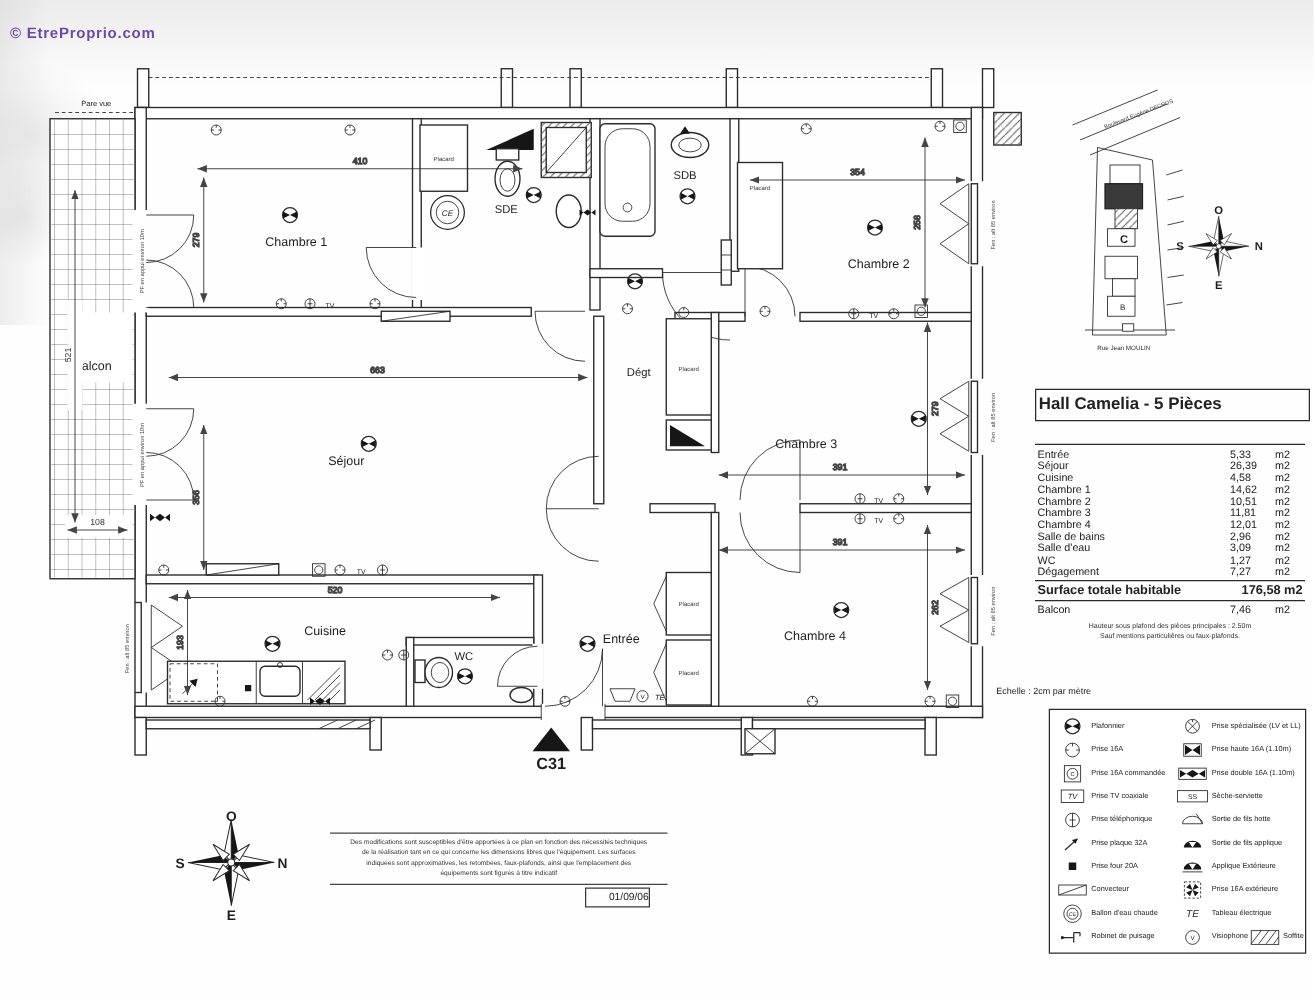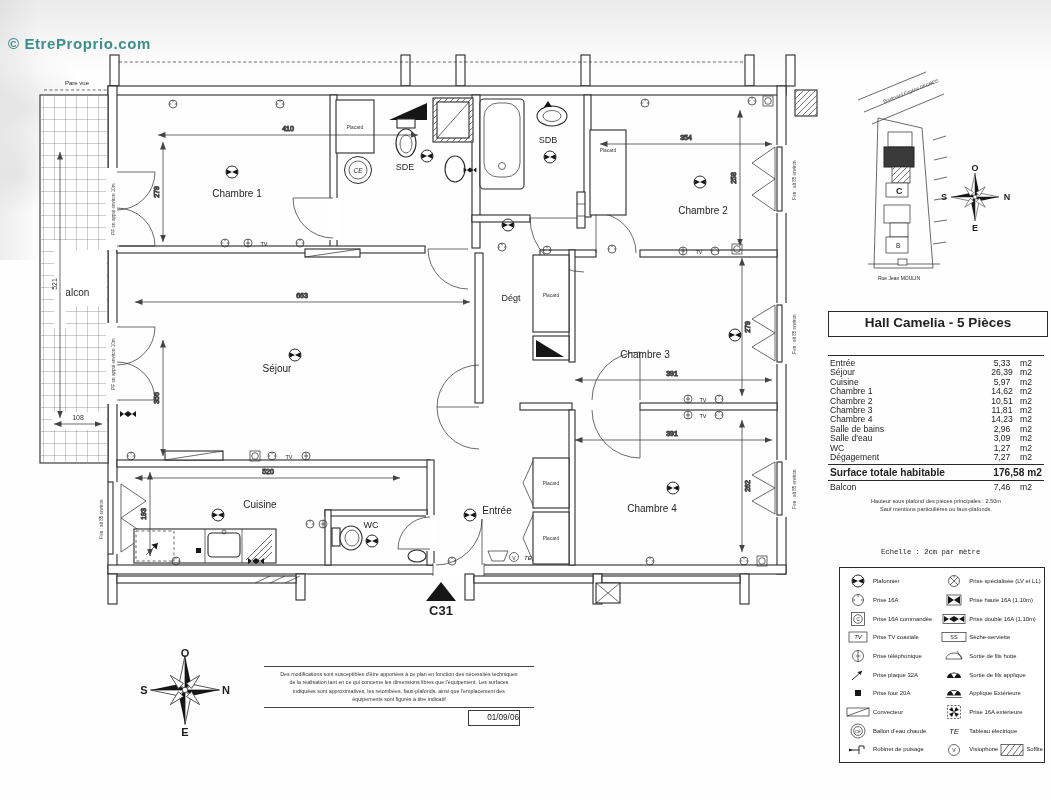--- a/index.html
+++ b/index.html
@@ -4,50 +4,50 @@
 <style>
   html,body{margin:0;padding:0;background:#fff;}
   #page{position:relative;width:1051px;height:800px;background:#fefefe;overflow:hidden;
         font-family:"Liberation Sans",sans-serif;color:#222;}
   .shade-top{position:absolute;left:0;top:0;width:100%;height:70px;
         background:linear-gradient(180deg,rgba(205,205,205,.38),rgba(255,255,255,0));}
   .shade-left{position:absolute;left:0;top:0;width:40px;height:260px;
         background:linear-gradient(90deg,rgba(205,205,205,.35),rgba(255,255,255,0));}
   .blob{position:absolute;border-radius:50%;
         background:radial-gradient(circle,rgba(190,190,190,.30),rgba(255,255,255,0) 70%);}
-  .watermark{position:absolute;left:8px;top:35px;font-size:15px;font-weight:bold;
-        color:#0f766e;opacity:.8;letter-spacing:.6px;}
+  .watermark{position:absolute;left:8px;top:19px;font-size:12px;font-weight:bold;
+        color:#4c1d95;opacity:.8;letter-spacing:.6px;}
   
   .w{fill:#fff;stroke:#2b2b2b;stroke-width:1.1;}
   .ln{fill:none;stroke:#2b2b2b;stroke-width:1;}
   .thin{stroke-width:.7;}
   .blk{fill:#161616;stroke:none;}
   .dash{stroke-dasharray:3,2.4;}
   text{fill:#1e1e1e;font-family:"Liberation Sans",sans-serif;}
   .room{font-size:10px;}
   .room-s{font-size:9px;}
   .tiny{font-size:4.8px;fill:#333;}
   .dimt{font-size:7px;fill:#333;}
   .glyph{font-size:5.5px;fill:#222;}
   .vert{font-size:4.6px;fill:#444;}
   .cletter{font-size:11px;font-weight:bold;}
   .cletter2{font-size:9px;font-weight:bold;}
   
   .title-block{position:absolute;left:828px;top:311px;width:214px;border:1.6px solid #2a2a2a;
-        padding:3px 2px 4px;text-align:center;font-size:13.5px;font-weight:bold;line-height:1.25;}
+        padding:3px 2px 4px;font-size:13.5px;font-weight:bold;line-height:1.25;}
   .stable{position:absolute;left:828px;top:355px;width:216px;}
   .st-row{display:flex;align-items:baseline;font-size:8.6px;line-height:9.4px;padding:0 2px;}
   .st-row .lab{flex:1;text-align:left;}
-  .st-row .val{width:36px;text-align:center;}
+  .st-row .val{width:36px;text-align:left;}
   .st-row .unit{width:22px;text-align:left;}
   .st-total{display:flex;border-top:1.6px solid #2a2a2a;border-bottom:1.6px solid #2a2a2a;
         font-size:10.2px;font-weight:bold;padding:2px 2px;margin-top:2px;align-items:center;}
   .st-total .lab{flex:1;}
   .st-notes{font-size:5.6px;color:#333;text-align:center;margin-top:4px;line-height:1.5;}
-  .echelle{position:absolute;left:881px;top:548px;font-size:7.2px;color:#222;font-family:Liberation Mono, monospace;}
+  .echelle{position:absolute;left:797px;top:548px;font-size:7.2px;color:#222;}
   .legend{position:absolute;left:839px;top:567px;width:206px;height:196px;border:1.8px solid #2a2a2a;
         display:flex;box-sizing:border-box;background:#fff;}
   .lg-col{display:flex;flex-direction:column;justify-content:space-around;padding:4px 1px 3px 4px;}
   .lg-col.c1{width:104px;}
   .lg-col.c2{flex:1;}
   .lg-row{display:flex;align-items:center;gap:2px;height:17px;}
   .lg-icon{width:27px;min-width:27px;display:flex;justify-content:center;align-items:center;}
   .lg-label{font-size:5.9px;color:#1c1c1c;line-height:1.05;}
   .disclaimer{position:absolute;left:264px;top:666px;width:262px;border-top:1.3px solid #444;
         border-bottom:1.3px solid #444;padding:3px 4px;text-align:center;font-size:5.3px;
@@ -461,41 +461,41 @@
         <span class="val">5,33</span>
         <span class="unit">m2</span>
       </div>
     <div class="st-row">
         <span class="lab">Séjour</span>
         <span class="val">26,39</span>
         <span class="unit">m2</span>
       </div>
     <div class="st-row">
         <span class="lab">Cuisine</span>
-        <span class="val">5,97</span>
+        <span class="val">4,58</span>
         <span class="unit">m2</span>
       </div>
     <div class="st-row">
         <span class="lab">Chambre 1</span>
         <span class="val">14,62</span>
         <span class="unit">m2</span>
       </div>
     <div class="st-row">
         <span class="lab">Chambre 2</span>
         <span class="val">10,51</span>
         <span class="unit">m2</span>
       </div>
     <div class="st-row">
         <span class="lab">Chambre 3</span>
         <span class="val">11,81</span>
         <span class="unit">m2</span>
       </div>
     <div class="st-row">
         <span class="lab">Chambre 4</span>
-        <span class="val">14,23</span>
+        <span class="val">12,01</span>
         <span class="unit">m2</span>
       </div>
     <div class="st-row">
         <span class="lab">Salle de bains</span>
         <span class="val">2,96</span>
         <span class="unit">m2</span>
       </div>
     <div class="st-row">
         <span class="lab">Salle d'eau</span>
         <span class="val">3,09</span>

